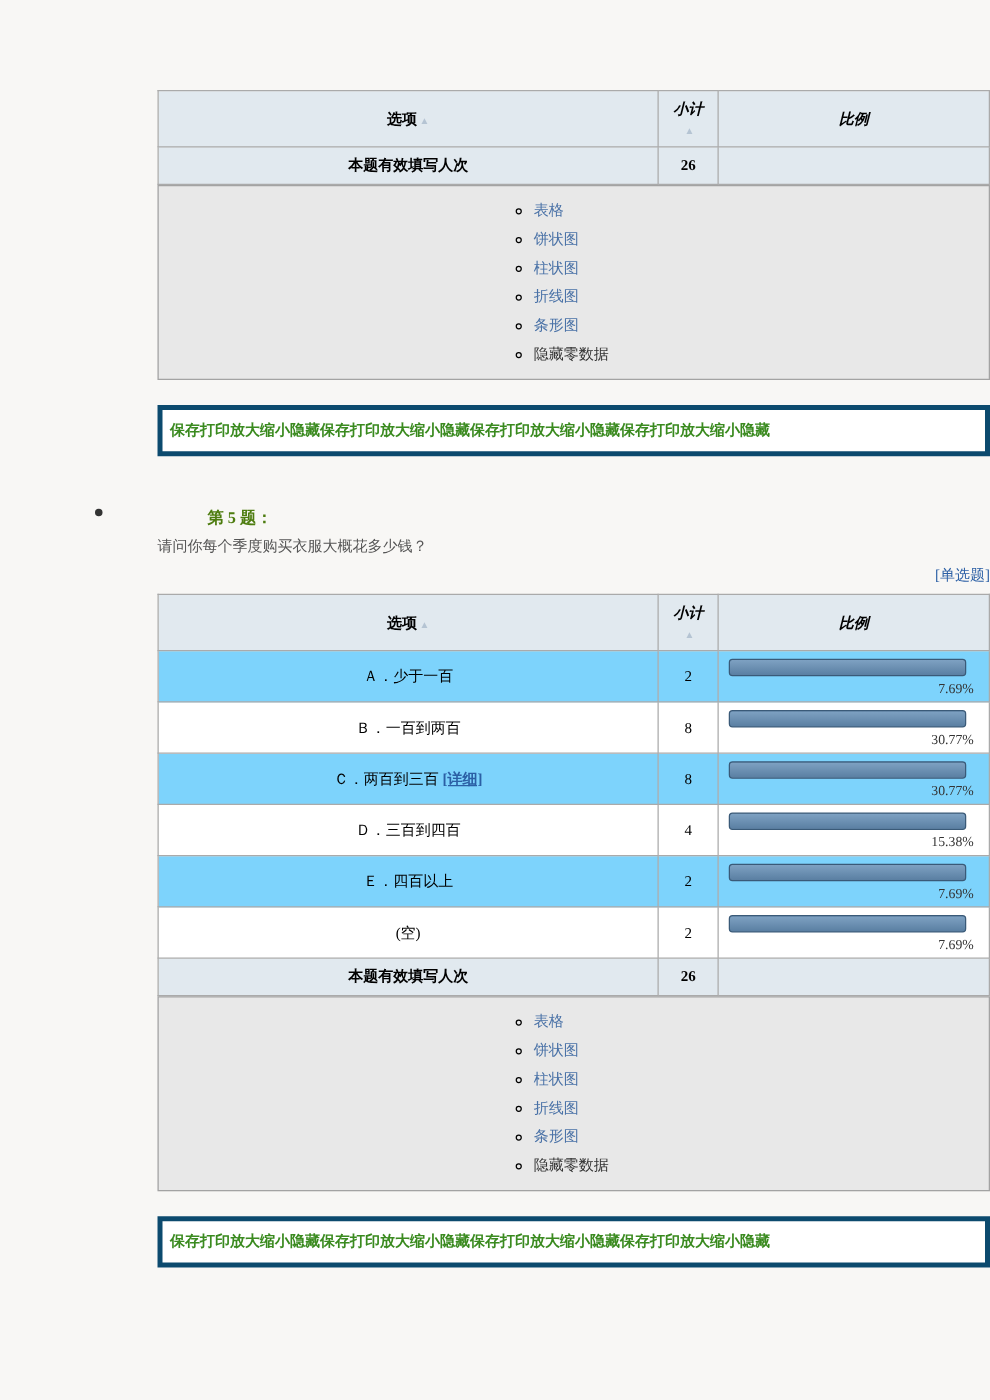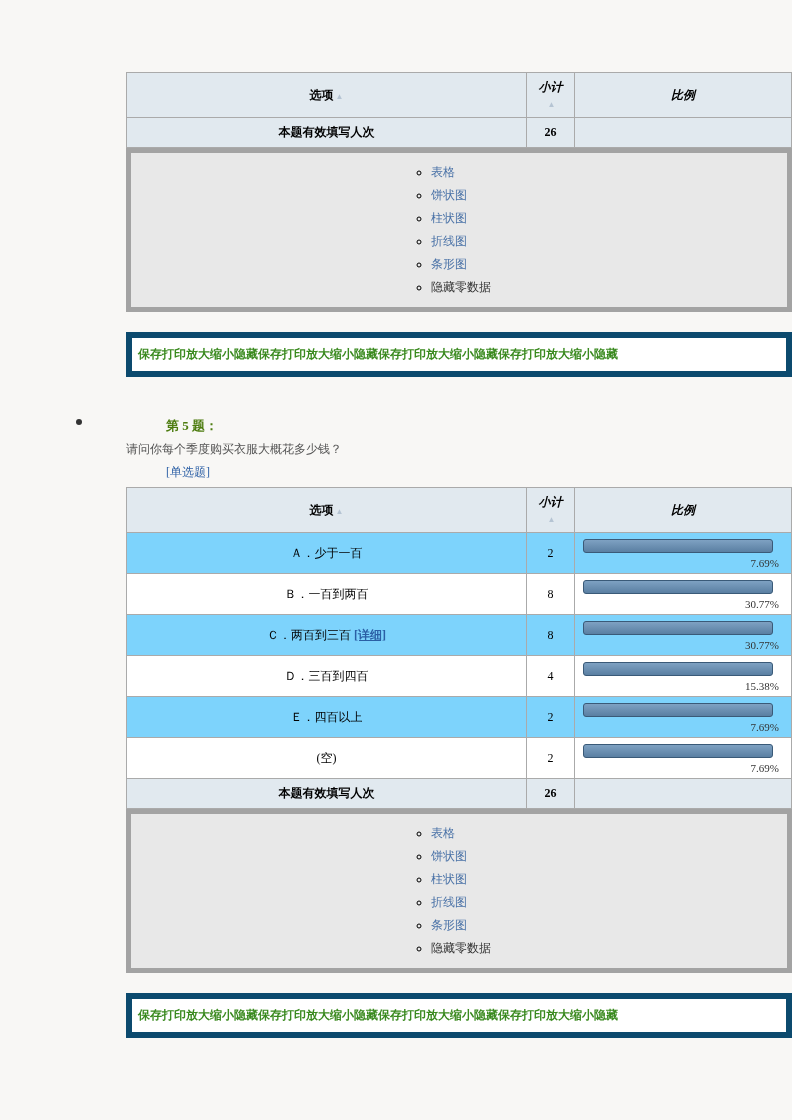--- a/index.html
+++ b/index.html
@@ -59,38 +59,38 @@
     color: #333;
   }
   .summary-row th {
     background: #e1e9ef;
     text-align: center;
     padding: 6px;
     font-size: 12px;
   }
   .chart-list-box {
     background: #e8e8e8;
-    border: 5px solid #a3a3a3;
+    border: 1px solid #a3a3a3;
     padding: 8px 0;
     margin-bottom: 20px;
   }
   .chart-list-box ul {
     list-style-type: circle;
     margin: 0 auto;
     padding: 0 0 0 300px;
   }
   .chart-list-box li {
     text-align: left;
     padding: 3px 0;
     font-size: 12px;
   }
   .chart-list-box li span { color: #4a72a7; }
   .chart-list-box li.last span { color: #333; }
   .green-actions {
-    border: 6px solid #0c4a6e;
+    border: 4px solid #0c4a6e;
     background: #fff;
     padding: 8px 6px;
     margin: 10px 0 40px 0;
   }
   .green-actions span {
     color: #3a8a1f;
     font-size: 12px;
     font-weight: bold;
   }
   .q-block {
@@ -115,20 +115,21 @@
   .q-text {
     margin: 6px 0 6px 0;
     font-size: 12px;
     color: #555;
   }
   .q-type {
     color: #2b5fa5;
     font-size: 12px;
     margin-left: 40px;
     margin-bottom: 6px;
+    text-align: right;
   }
   .sort-icon {
     display: inline-block;
     font-size: 8px;
     color: #b5c4d3;
     margin-left: 2px;
   }
   .detail-link {
     color: #2b5fa5;
     text-decoration: underline;

